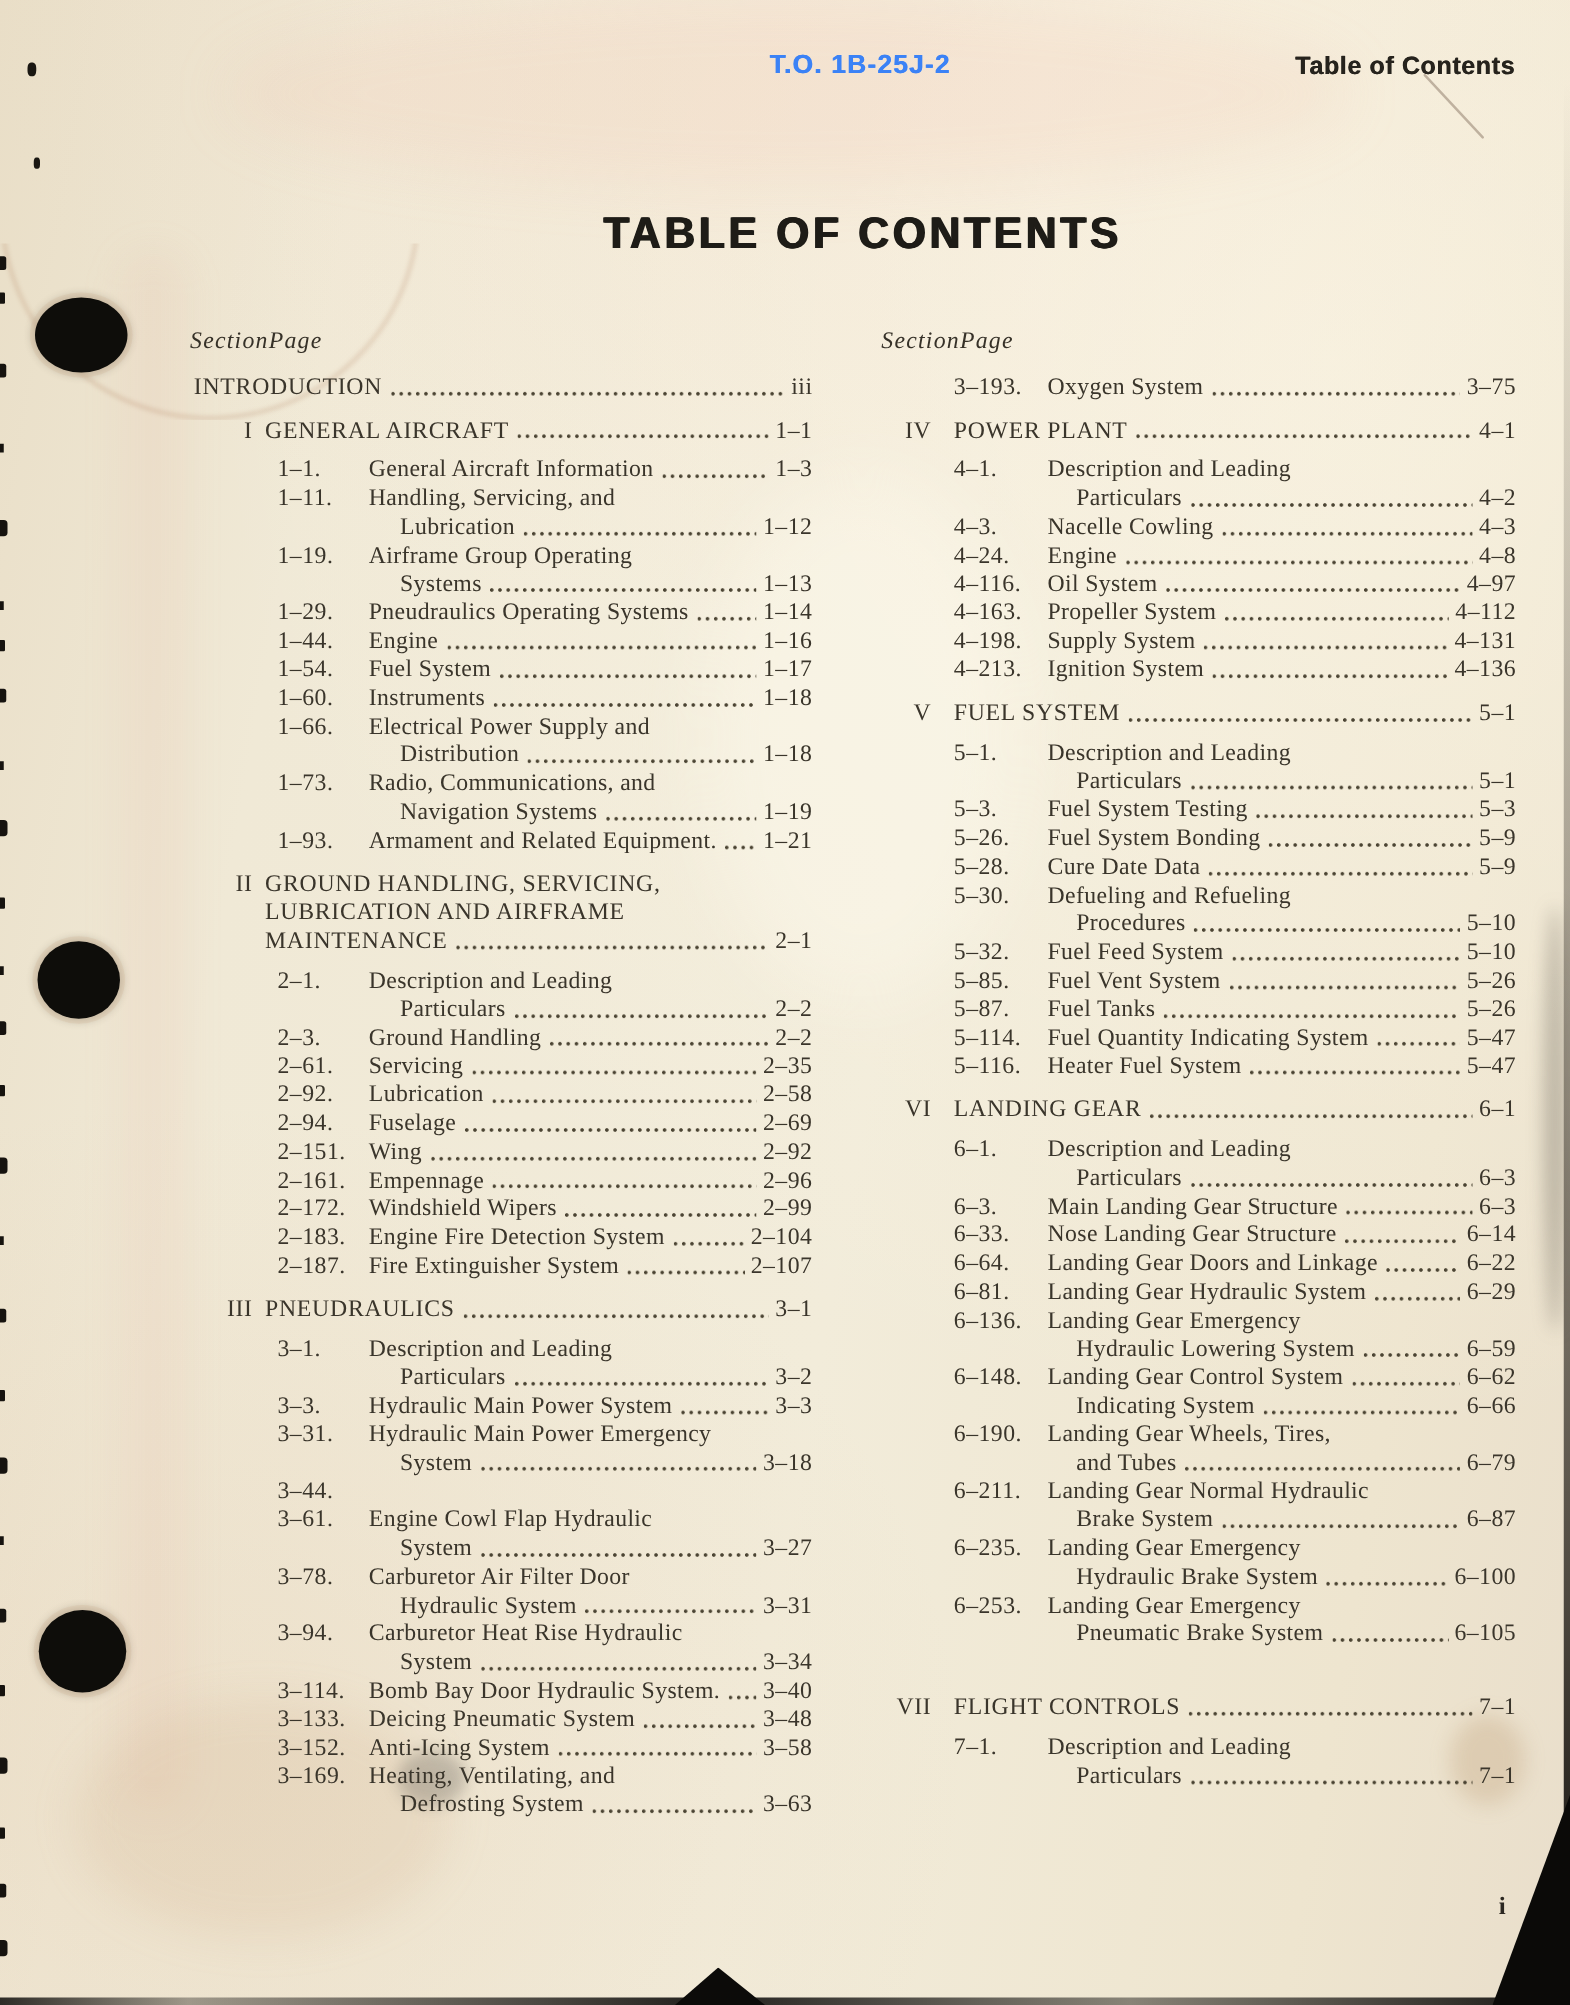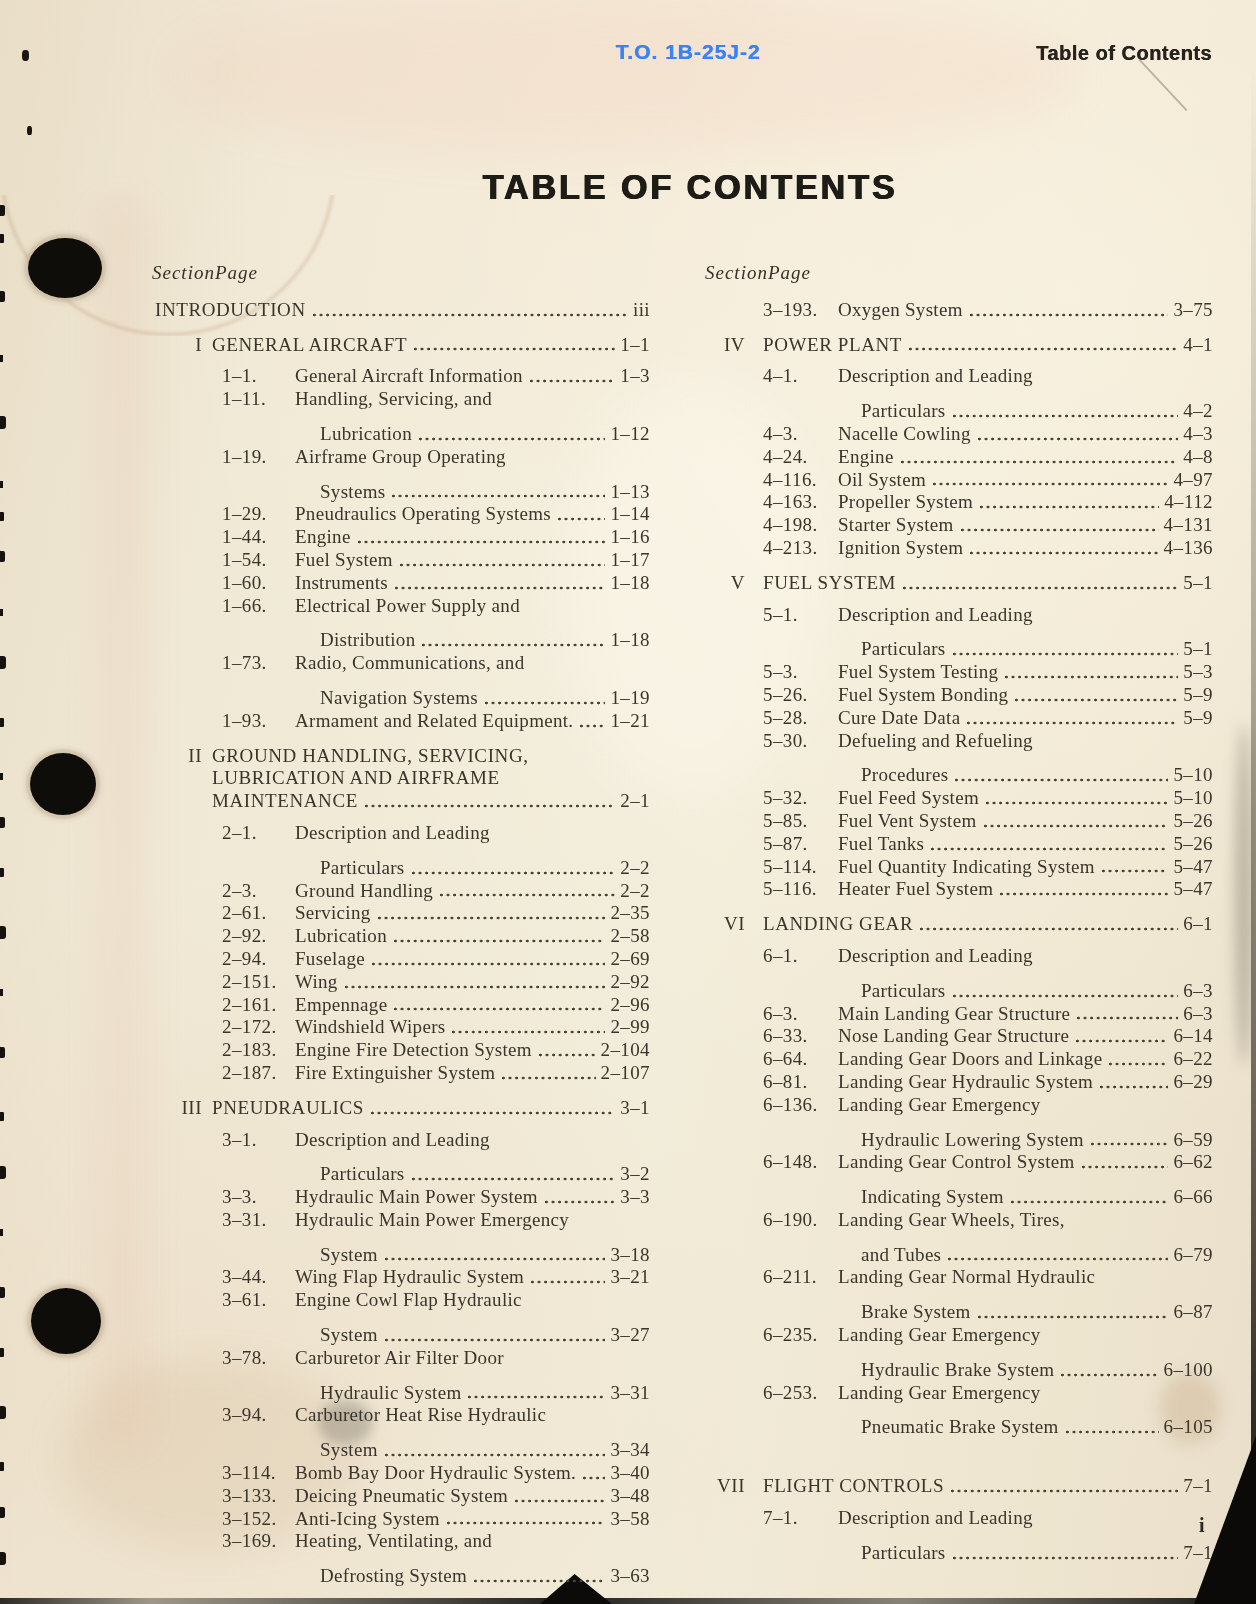--- a/index.html
+++ b/index.html
@@ -51,21 +51,21 @@
   .item.chapter{margin:12px 0 9px;}
   .item.intro{margin-bottom:5px;}
   .item.extra-gap{margin-top:36px;}
 
   .line{display:flex;align-items:baseline;}
   .cell-roman{flex:0 0 var(--roman-w);text-align:right;letter-spacing:.5px;}
   .cell-num{flex:0 0 var(--num-w);box-sizing:border-box;padding-left:var(--num-pad);letter-spacing:.4px;}
   .cell-body{flex:1 1 auto;display:flex;align-items:baseline;min-width:0;}
   .chapter .cell-body{padding-left:var(--ch-pad);letter-spacing:.6px;}
   .intro .cell-body{padding-left:3px;letter-spacing:.6px;}
-  .entry .line.cont .cell-text{padding-left:var(--cont);margin-top:12px;}
+  .entry .line.cont .cell-text{padding-left:var(--cont);}
   .cell-text{white-space:nowrap;flex:0 0 auto;}
   .page{white-space:nowrap;flex:0 0 auto;letter-spacing:.4px;}
   .leader{
     flex:1 1 auto;min-width:4px;height:6px;align-self:flex-end;
     margin:0 5px 4px 7px;
     background:radial-gradient(circle at 1.4px 3px, #4a4332 1.1px, rgba(0,0,0,0) 1.7px) left bottom/6.6px 6px repeat-x;
   }
 
   
   .hole{position:absolute;background:#0e0d0a;border-radius:50%;
@@ -496,25 +496,20 @@
           <span class="cell-text">System</span>
           <span class="leader"></span>
           <span class="page">3–18</span>
         </span>
       </div>
     </div>
     <div class="item entry">
       <div class="line">
         <span class="cell-roman"></span>
         <span class="cell-num">3–44.</span>
-        <span class="cell-body">
-          <span class="cell-text">Wing Flap Hydraulic System</span>
-          <span class="leader"></span>
-          <span class="page">3–21</span>
-        </span>
       </div>
     </div>
     <div class="item entry">
       <div class="line">
         <span class="cell-roman"></span>
         <span class="cell-num">3–61.</span>
         <span class="cell-body">
           <span class="cell-text">Engine Cowl Flap Hydraulic</span>
         </span>
       </div>
@@ -702,21 +697,21 @@
           <span class="leader"></span>
           <span class="page">4–112</span>
         </span>
       </div>
     </div>
     <div class="item entry">
       <div class="line">
         <span class="cell-roman"></span>
         <span class="cell-num">4–198.</span>
         <span class="cell-body">
-          <span class="cell-text">Starter System</span>
+          <span class="cell-text">Supply System</span>
           <span class="leader"></span>
           <span class="page">4–131</span>
         </span>
       </div>
     </div>
     <div class="item entry">
       <div class="line">
         <span class="cell-roman"></span>
         <span class="cell-num">4–213.</span>
         <span class="cell-body">

